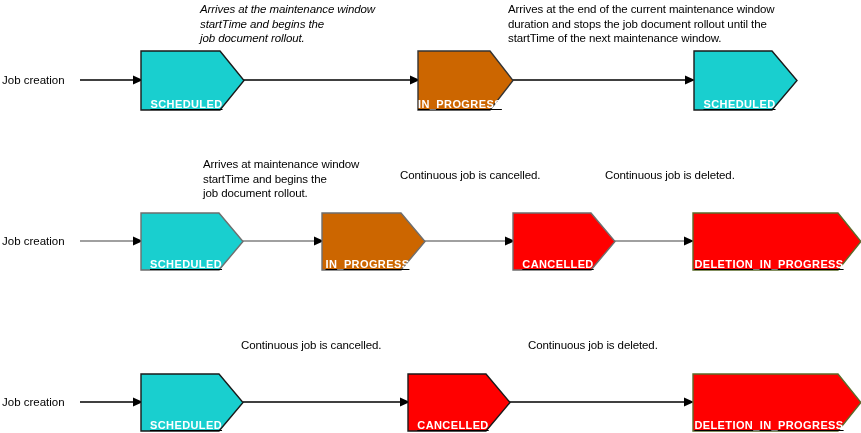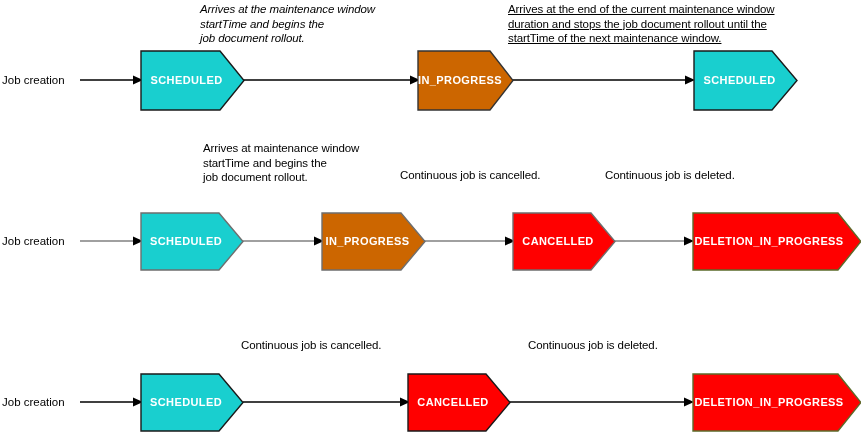--- a/index.html
+++ b/index.html
@@ -37,22 +37,23 @@
     font-family: "Liberation Sans", sans-serif;
     font-size: 11.5px;
     line-height: 14px;
     color: #000000;
     white-space: nowrap;
     text-align: center;
   }
   .node {
     position: absolute;
     display: flex;
-    align-items: center;
+    align-items: flex-end;
     justify-content: flex-start;
+    text-decoration: underline;
   }
   .node-label {
     position: relative;
     z-index: 2;
     font-family: "Liberation Sans", sans-serif;
     font-size: 11px;
     font-weight: bold;
     color: #ffffff;
     letter-spacing: 0.4px;
     width: 100%;
@@ -122,39 +123,39 @@
     <polygon points="693,374 838,374 861,402.5 838,431 693,431" fill="#FF0000" stroke="#5b6b2a" stroke-width="1.4"></polygon>
   </g>
 </svg>
 
 <div class="source-label" style="left:2px; top:73px;">Job creation</div>
 
 <div class="caption" style="left:200px; top:2px; width:230px;font-style:italic;">Arrives at the maintenance window
 startTime and begins the
 job document rollout.</div>
 
-<div class="caption" style="left:508px; top:2px; width:350px;text-decoration:underline;">Arrives at the end of the current maintenance window
+<div class="caption" style="left:508px; top:2px; width:350px;">Arrives at the end of the current maintenance window
 duration and stops the job document rollout until the
 startTime of the next maintenance window.</div>
 
 <div class="node" style="left:141px; top:51px; width:103px; height:59px;">
   <span class="node-label">SCHEDULED</span>
 </div>
 
 <div class="node" style="left:418px; top:51px; width:95px; height:59px;">
   <span class="node-label">IN_PROGRESS</span>
 </div>
 
 <div class="node" style="left:694px; top:51px; width:103px; height:59px;">
   <span class="node-label">SCHEDULED</span>
 </div>
 
 <div class="source-label" style="left:2px; top:234px;">Job creation</div>
 
-<div class="caption" style="left:203px; top:141px; width:230px;">Arrives at maintenance window
+<div class="caption" style="left:203px; top:157px; width:230px;">Arrives at maintenance window
 startTime and begins the
 job document rollout.</div>
 
 <div class="caption" style="left:400px; top:168px; width:230px;">Continuous job is cancelled.</div>
 
 <div class="caption" style="left:605px; top:168px; width:230px;">Continuous job is deleted.</div>
 
 <div class="node" style="left:141px; top:213px; width:102px; height:57px;">
   <span class="node-label">SCHEDULED</span>
 </div>

